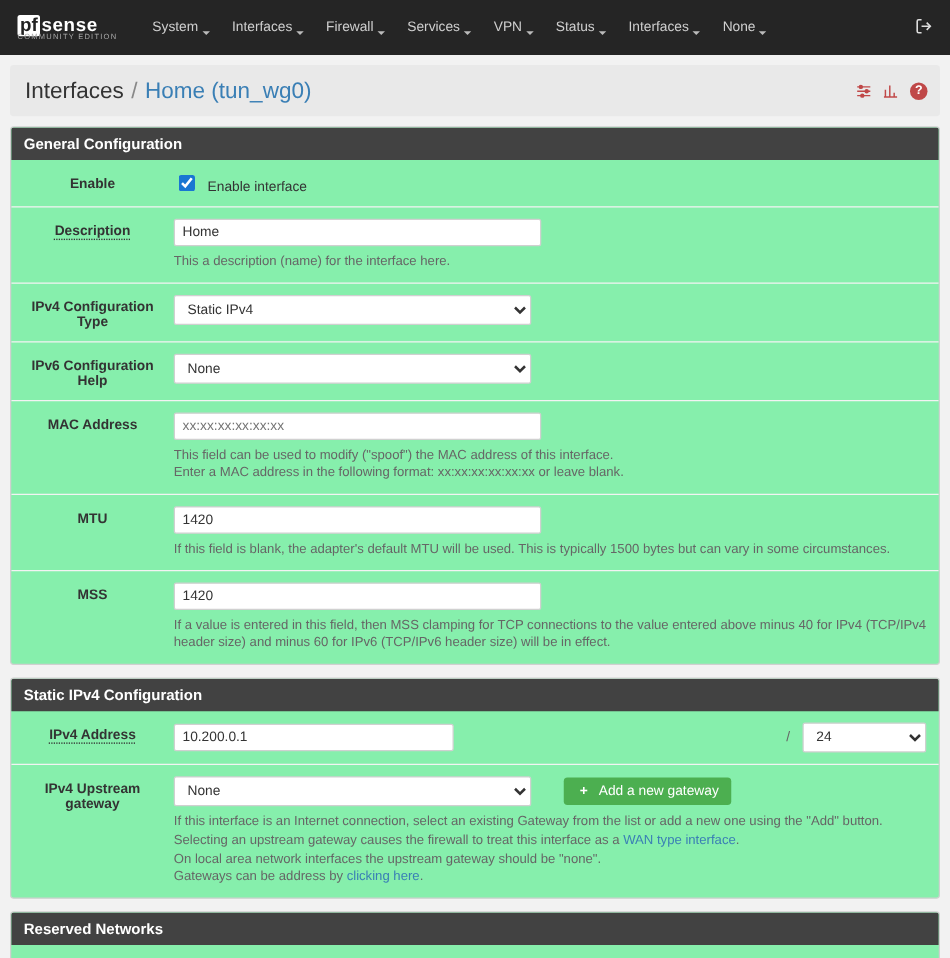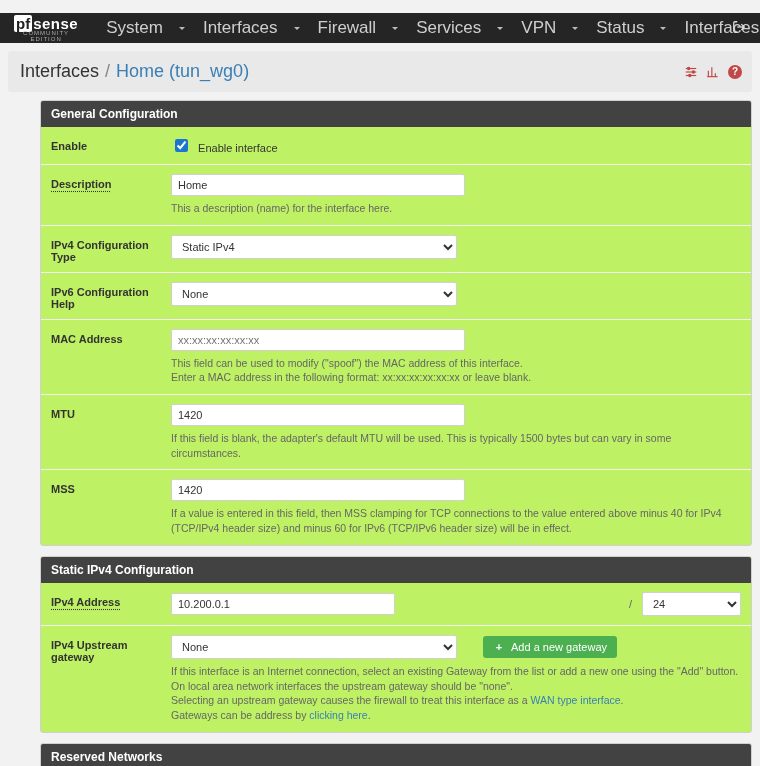--- a/index.html
+++ b/index.html
@@ -9,45 +9,45 @@
     --panel-dark:#424242;
     --accent-blue:#1976d2;
     --accent-green:#4caf50;
     --page-bg:#f2f2f2;
     --bar-bg:#e9e9e9;
     --border:#d0d0d0;
     --dark:#252525;
   }
   html,body{margin:0;padding:0;font-family:-apple-system,Helvetica,Arial,sans-serif;font-size:11px;color:var(--ink);background:var(--page-bg);}
   
-  .topnav{background:var(--dark);color:#ddd;height:30px;display:flex;align-items:center;padding:0 14px;position:relative;margin-top:13px;}
+  .topnav{background:var(--dark);color:#ddd;height:44px;display:flex;align-items:center;padding:0 14px;position:relative;}
   .brand{display:flex;align-items:center;color:#fff;}
   .brand .pf{font-weight:800;font-size:15px;background:#fff;color:#222;padding:0 2px;border-radius:2px;}
   .brand .sense{font-weight:700;font-size:15px;letter-spacing:.5px;margin-left:1px;}
   .brand .ce{font-size:6px;letter-spacing:1px;color:#aaa;margin-top:-2px;text-align:center;}
   .brand-col{display:flex;flex-direction:column;}
   .brand-row{display:flex;align-items:baseline;}
   .menu{display:flex;margin-left:28px;gap:18px;}
-  .menu-item{display:flex;align-items:center;gap:16px;color:#cfcfcf;cursor:pointer;font-size:17px;}
+  .menu-item{display:flex;align-items:flex-end;gap:3px;color:#cfcfcf;cursor:pointer;font-size:11px;}
   .caret{width:0;height:0;border-left:3px solid transparent;border-right:3px solid transparent;border-top:3px solid #bbb;}
   .logout{position:absolute;right:14px;color:#ddd;}
   
   .crumb{background:var(--bar-bg);margin:8px;padding:10px 12px;border-radius:3px;display:flex;align-items:center;font-size:18px;color:#333;position:relative;}
   .crumb .sep{color:#888;margin:0 6px;}
   .crumb-link{color:var(--link);}
   .crumb-icons{position:absolute;right:10px;display:flex;gap:8px;align-items:center;}
   .mini{color:#c04848;display:inline-flex;align-items:center;justify-content:center;}
   .qmark{width:14px;height:14px;border-radius:50%;background:#c04848;color:#fff;font-weight:700;display:inline-flex;align-items:center;justify-content:center;font-size:10px;}
   
   .content{padding:0 8px 16px;}
-  .panel{background:#bef264;border:1px solid var(--border);border-radius:3px;margin-bottom:10px;overflow:hidden;margin-left:32px;}
+  .panel{background:#86efac;border:1px solid var(--border);border-radius:3px;margin-bottom:10px;overflow:hidden;}
   .panel-head{background:var(--panel-dark);color:#fff;font-weight:700;font-size:12px;padding:6px 10px;}
   .row{display:flex;align-items:flex-start;padding:9px 10px 9px 10px;}
   .row + .row{border-top:1px solid #f3f3f3;}
-  .lbl{width:110px;min-width:110px;text-align:left;font-weight:700;padding-right:10px;padding-top:4px;color:#333;}
+  .lbl{width:110px;min-width:110px;text-align:center;font-weight:700;padding-right:10px;padding-top:4px;color:#333;}
   .lbl.u{text-decoration:underline dotted;text-underline-offset:3px;}
   .ctl{flex:1;}
   input[type=text],select{
      border:1px solid var(--border);padding:4px 6px;font-size:11px;color:#333;border-radius:2px;background:#fff;
   }
   .w-wide{width:280px;}
   .w-med{width:210px;}
   .w-num{width:99px;}
   select.w-wide{width:286px;}
   .chk{accent-color:var(--accent-blue);}
@@ -225,24 +225,24 @@
       <div class="ctl">
         <div class="addr-line">
           <select class="w-wide"><option>None</option></select>
           <span style="width:14px"></span>
           <button class="btn btn-green">
             <span class="plus">+</span>
             <span>Add a new gateway</span>
           </button>
         </div>
         <div class="help">If this interface is an Internet connection, select an existing Gateway from the list or add a new one using the "Add" button.</div>
-        <div class="help" style="margin-top:0">On local area network interfaces the upstream gateway should be "none".</div>
         <div class="help" style="margin-top:0">
           <span>Selecting an upstream gateway causes the firewall to treat this interface as a </span><a class="inline">WAN type interface</a><span>.</span>
         </div>
+        <div class="help" style="margin-top:0">On local area network interfaces the upstream gateway should be "none".</div>
         <div class="help" style="margin-top:0">
           <span>Gateways can be address by </span><a class="inline">clicking here</a><span>.</span>
         </div>
       </div>
     </div>
   </div>
 
   <div class="panel">
     <div class="panel-head">Reserved Networks</div>
 

